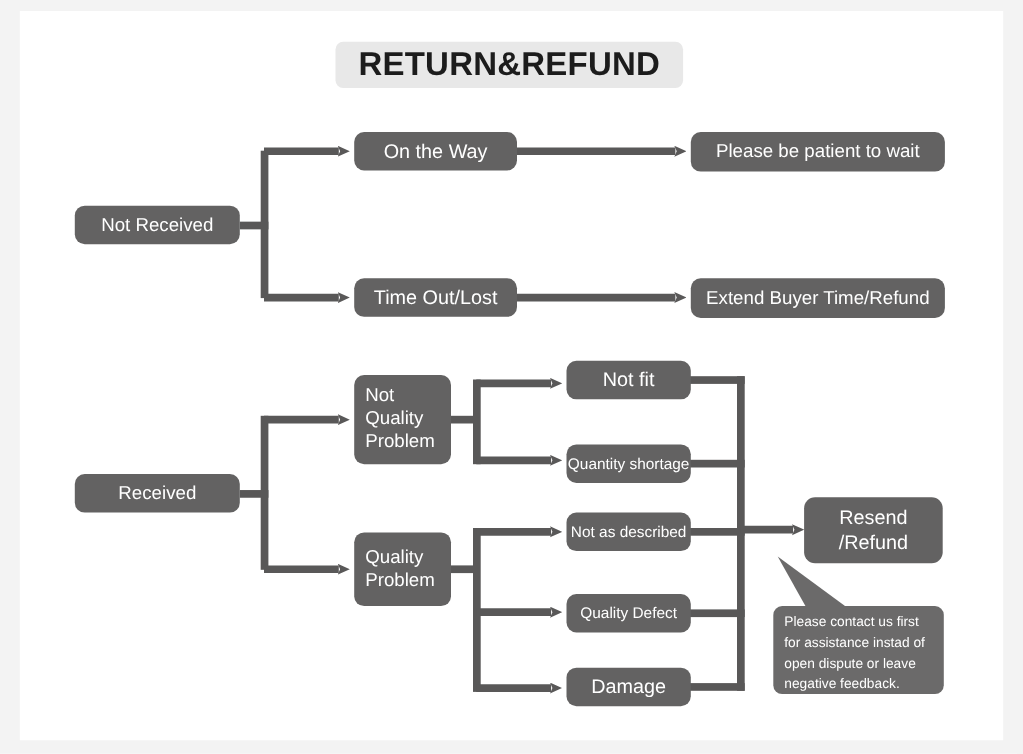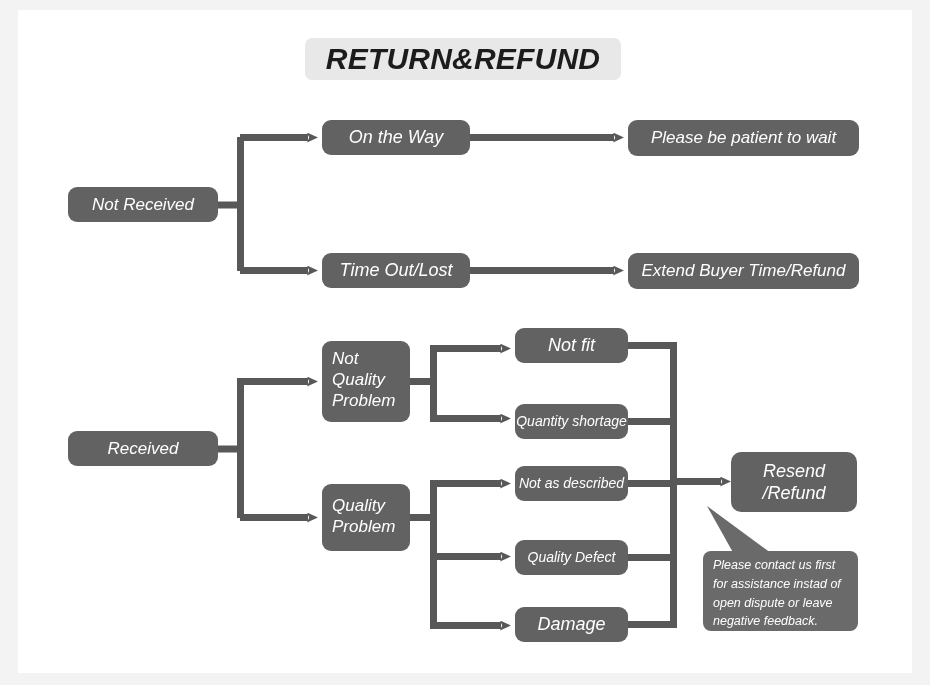--- a/index.html
+++ b/index.html
@@ -11,21 +11,20 @@
     width: 930px;
     height: 685px;
     font-family: "Liberation Sans", sans-serif;
     overflow: hidden;
   }
   #page-root {
     position: relative;
     width: 930px;
     height: 685px;
     background: #f3f3f3;
-    font-style: italic;
   }
   .card {
     position: absolute;
     left: 18px;
     top: 10px;
     width: 894px;
     height: 663px;
     background: #ffffff;
   }
   .title-wrap {

